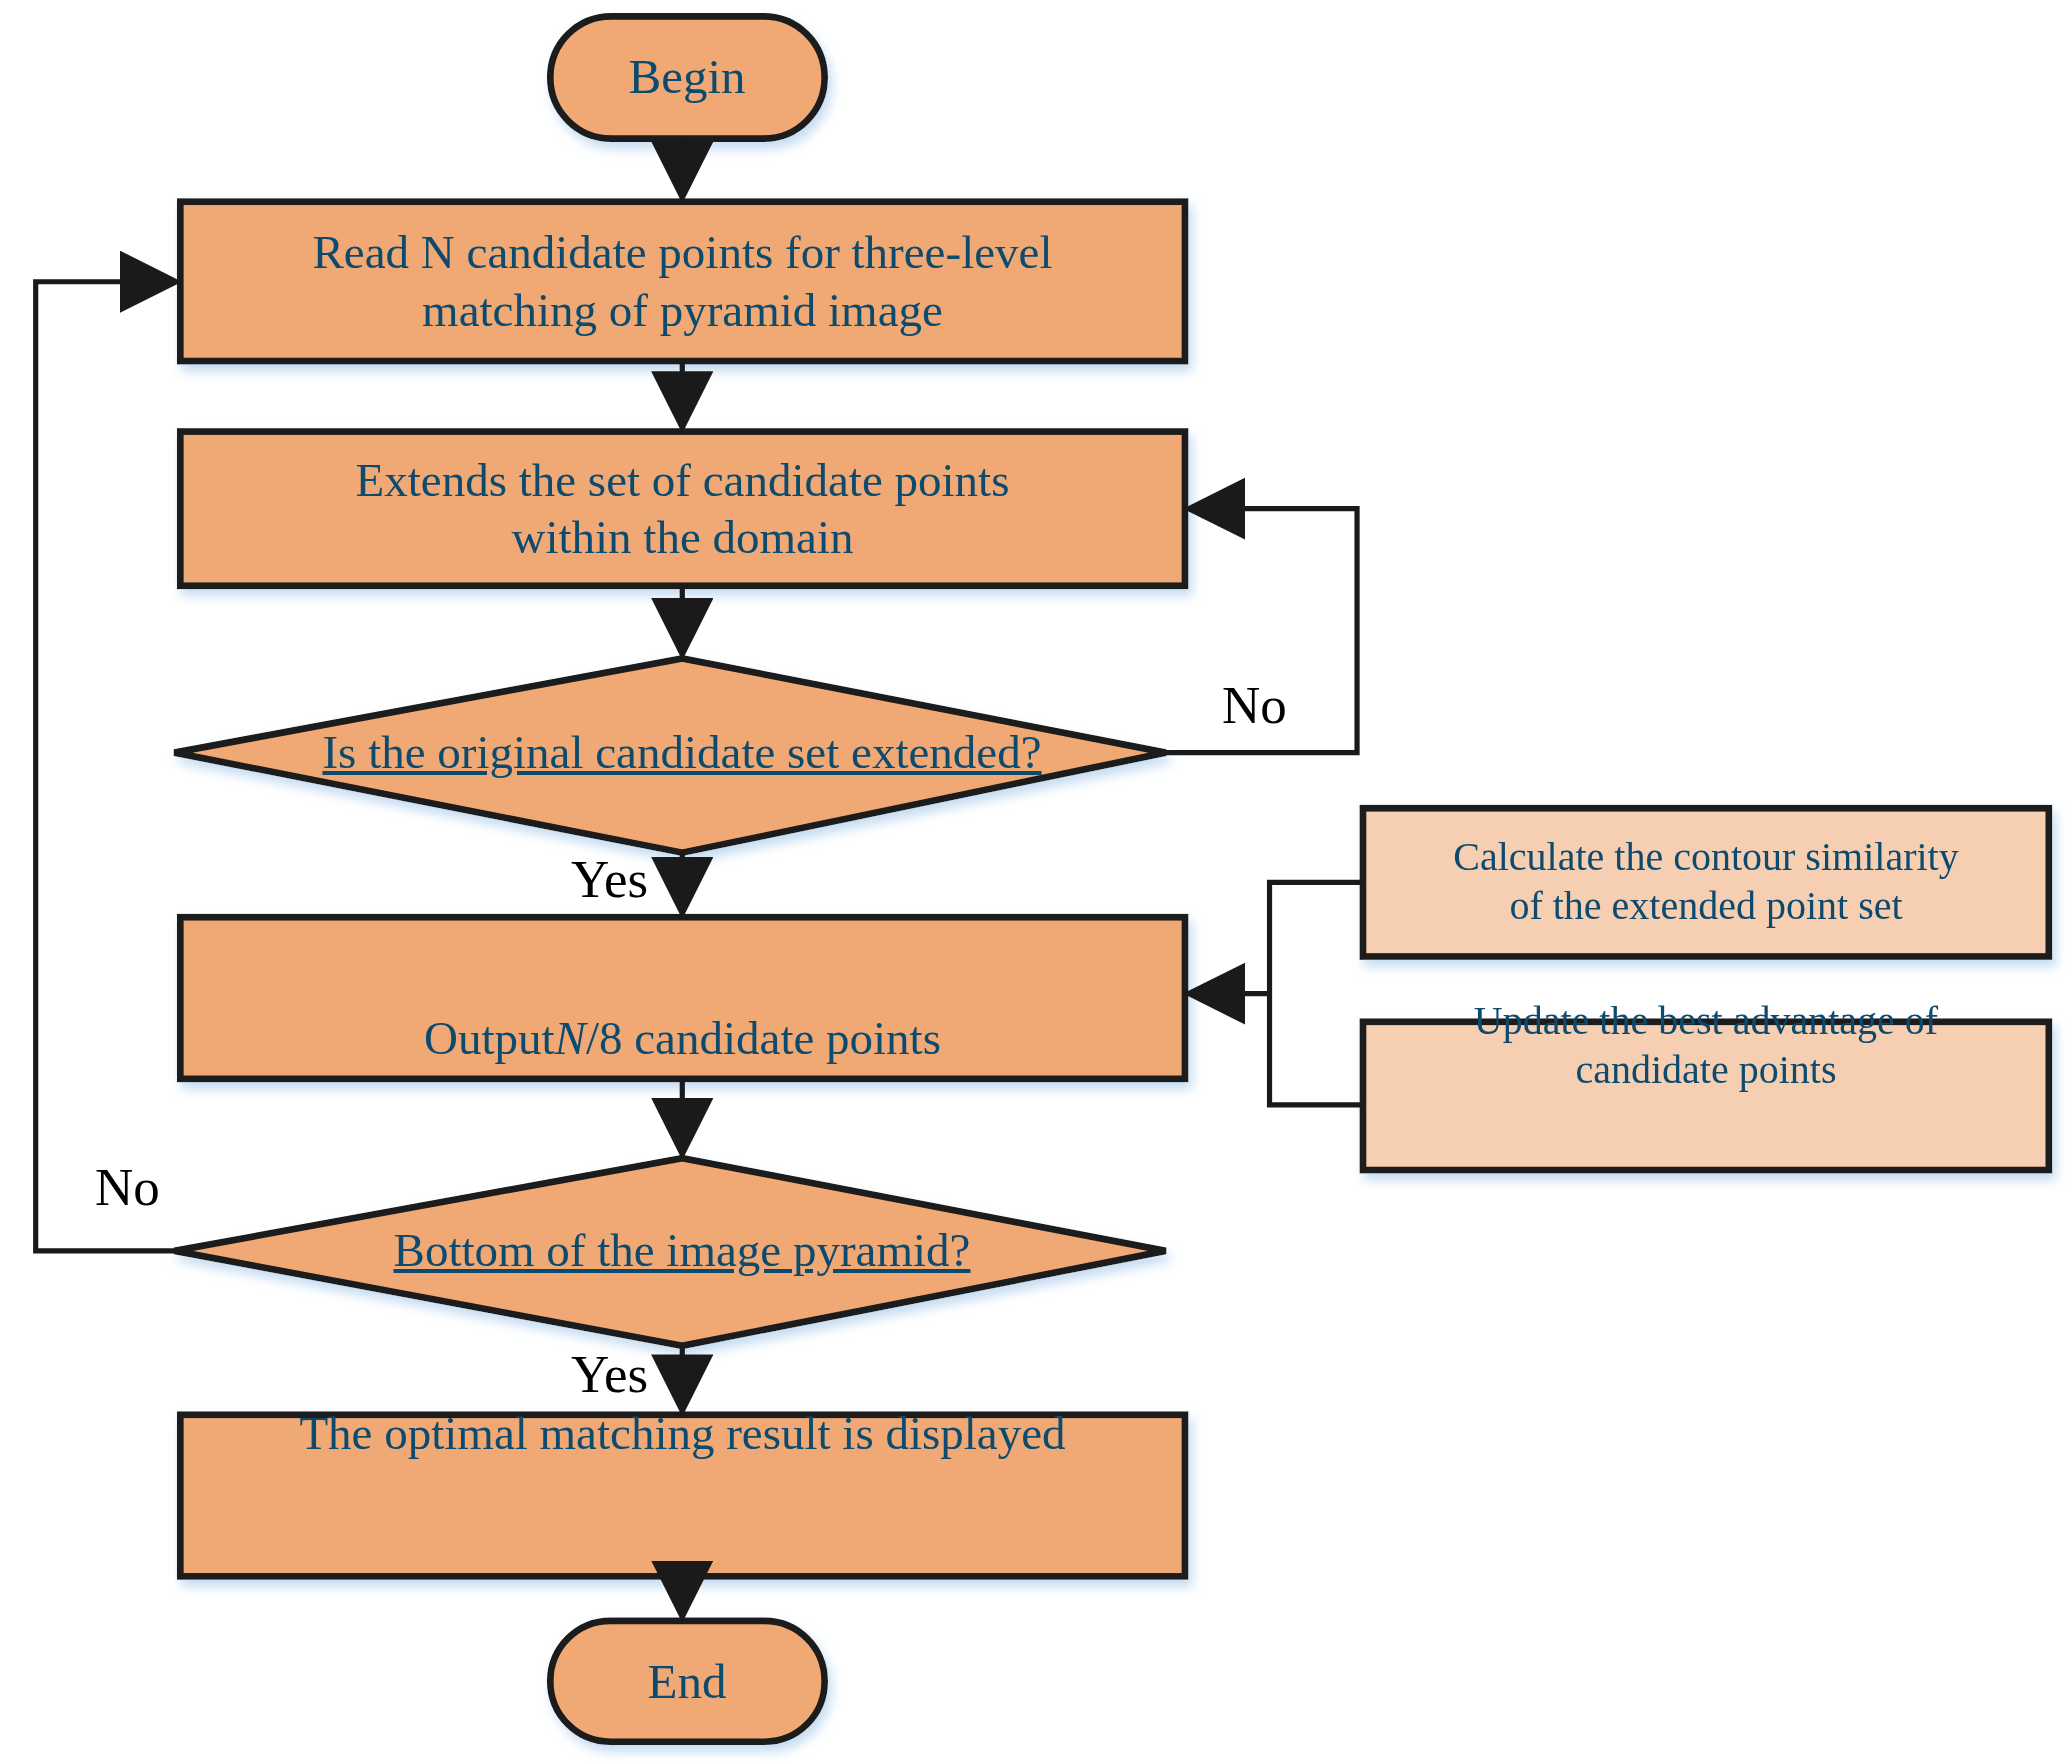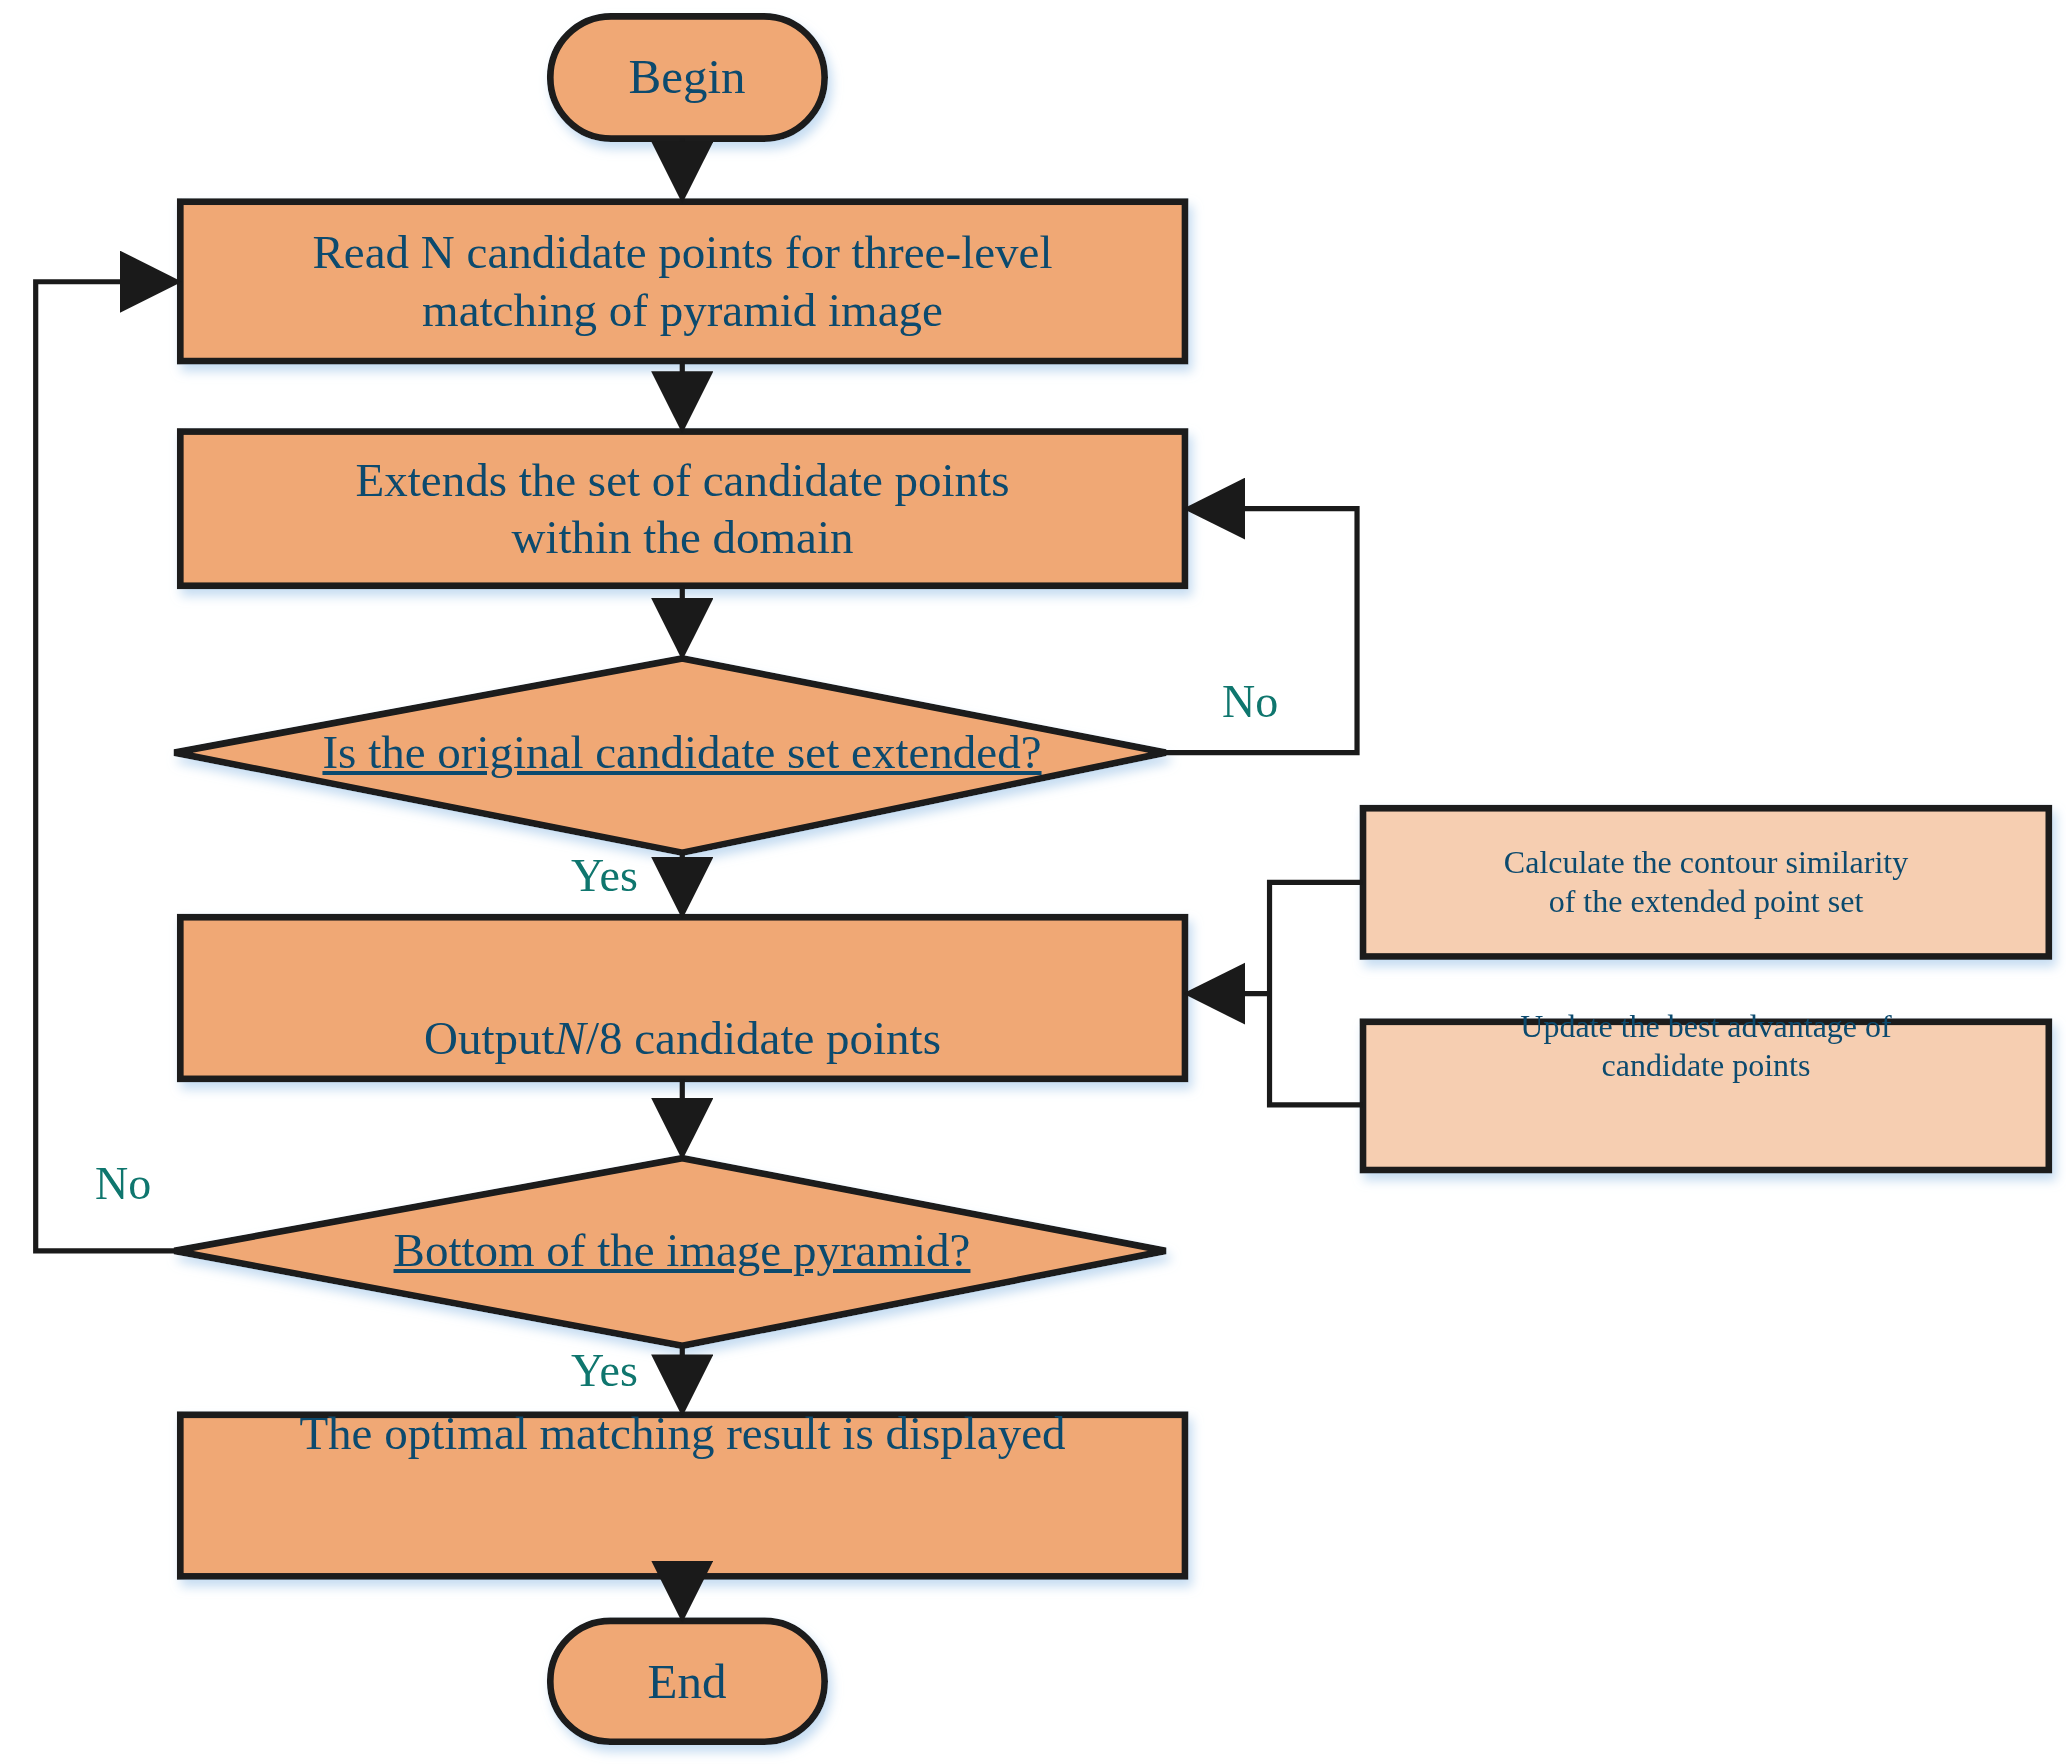--- a/index.html
+++ b/index.html
@@ -30,28 +30,28 @@
     align-items: center;
     justify-content: center;
     text-align: center;
     color: #0c4a6e;
     line-height: 1.22;
     pointer-events: none;
     white-space: pre-line;
   }
   .edge-label {
     position: absolute;
-    color: #0f766e;
-    font-size: 46px;
+    color: #000000;
+    font-size: 53px;
     line-height: 1;
   }
   .lbl-box   { font-size: 47px; }
   .lbl-term  { font-size: 49px; }
   .lbl-dia   { font-size: 47px; text-decoration: underline; }
-  .lbl-side  { font-size: 32px; }
+  .lbl-side  { font-size: 40px; }
   .italic-n  { font-style: italic; }
 </style>
 </head>
 <body>
 
 <div id="canvas">
 
   <svg id="flow-svg" viewBox="0 0 2786 2379">
     <defs>
       <marker id="arrow" viewBox="0 0 12 12" refX="10.2" refY="6" markerWidth="12" markerHeight="12" orient="auto-start-reverse">

